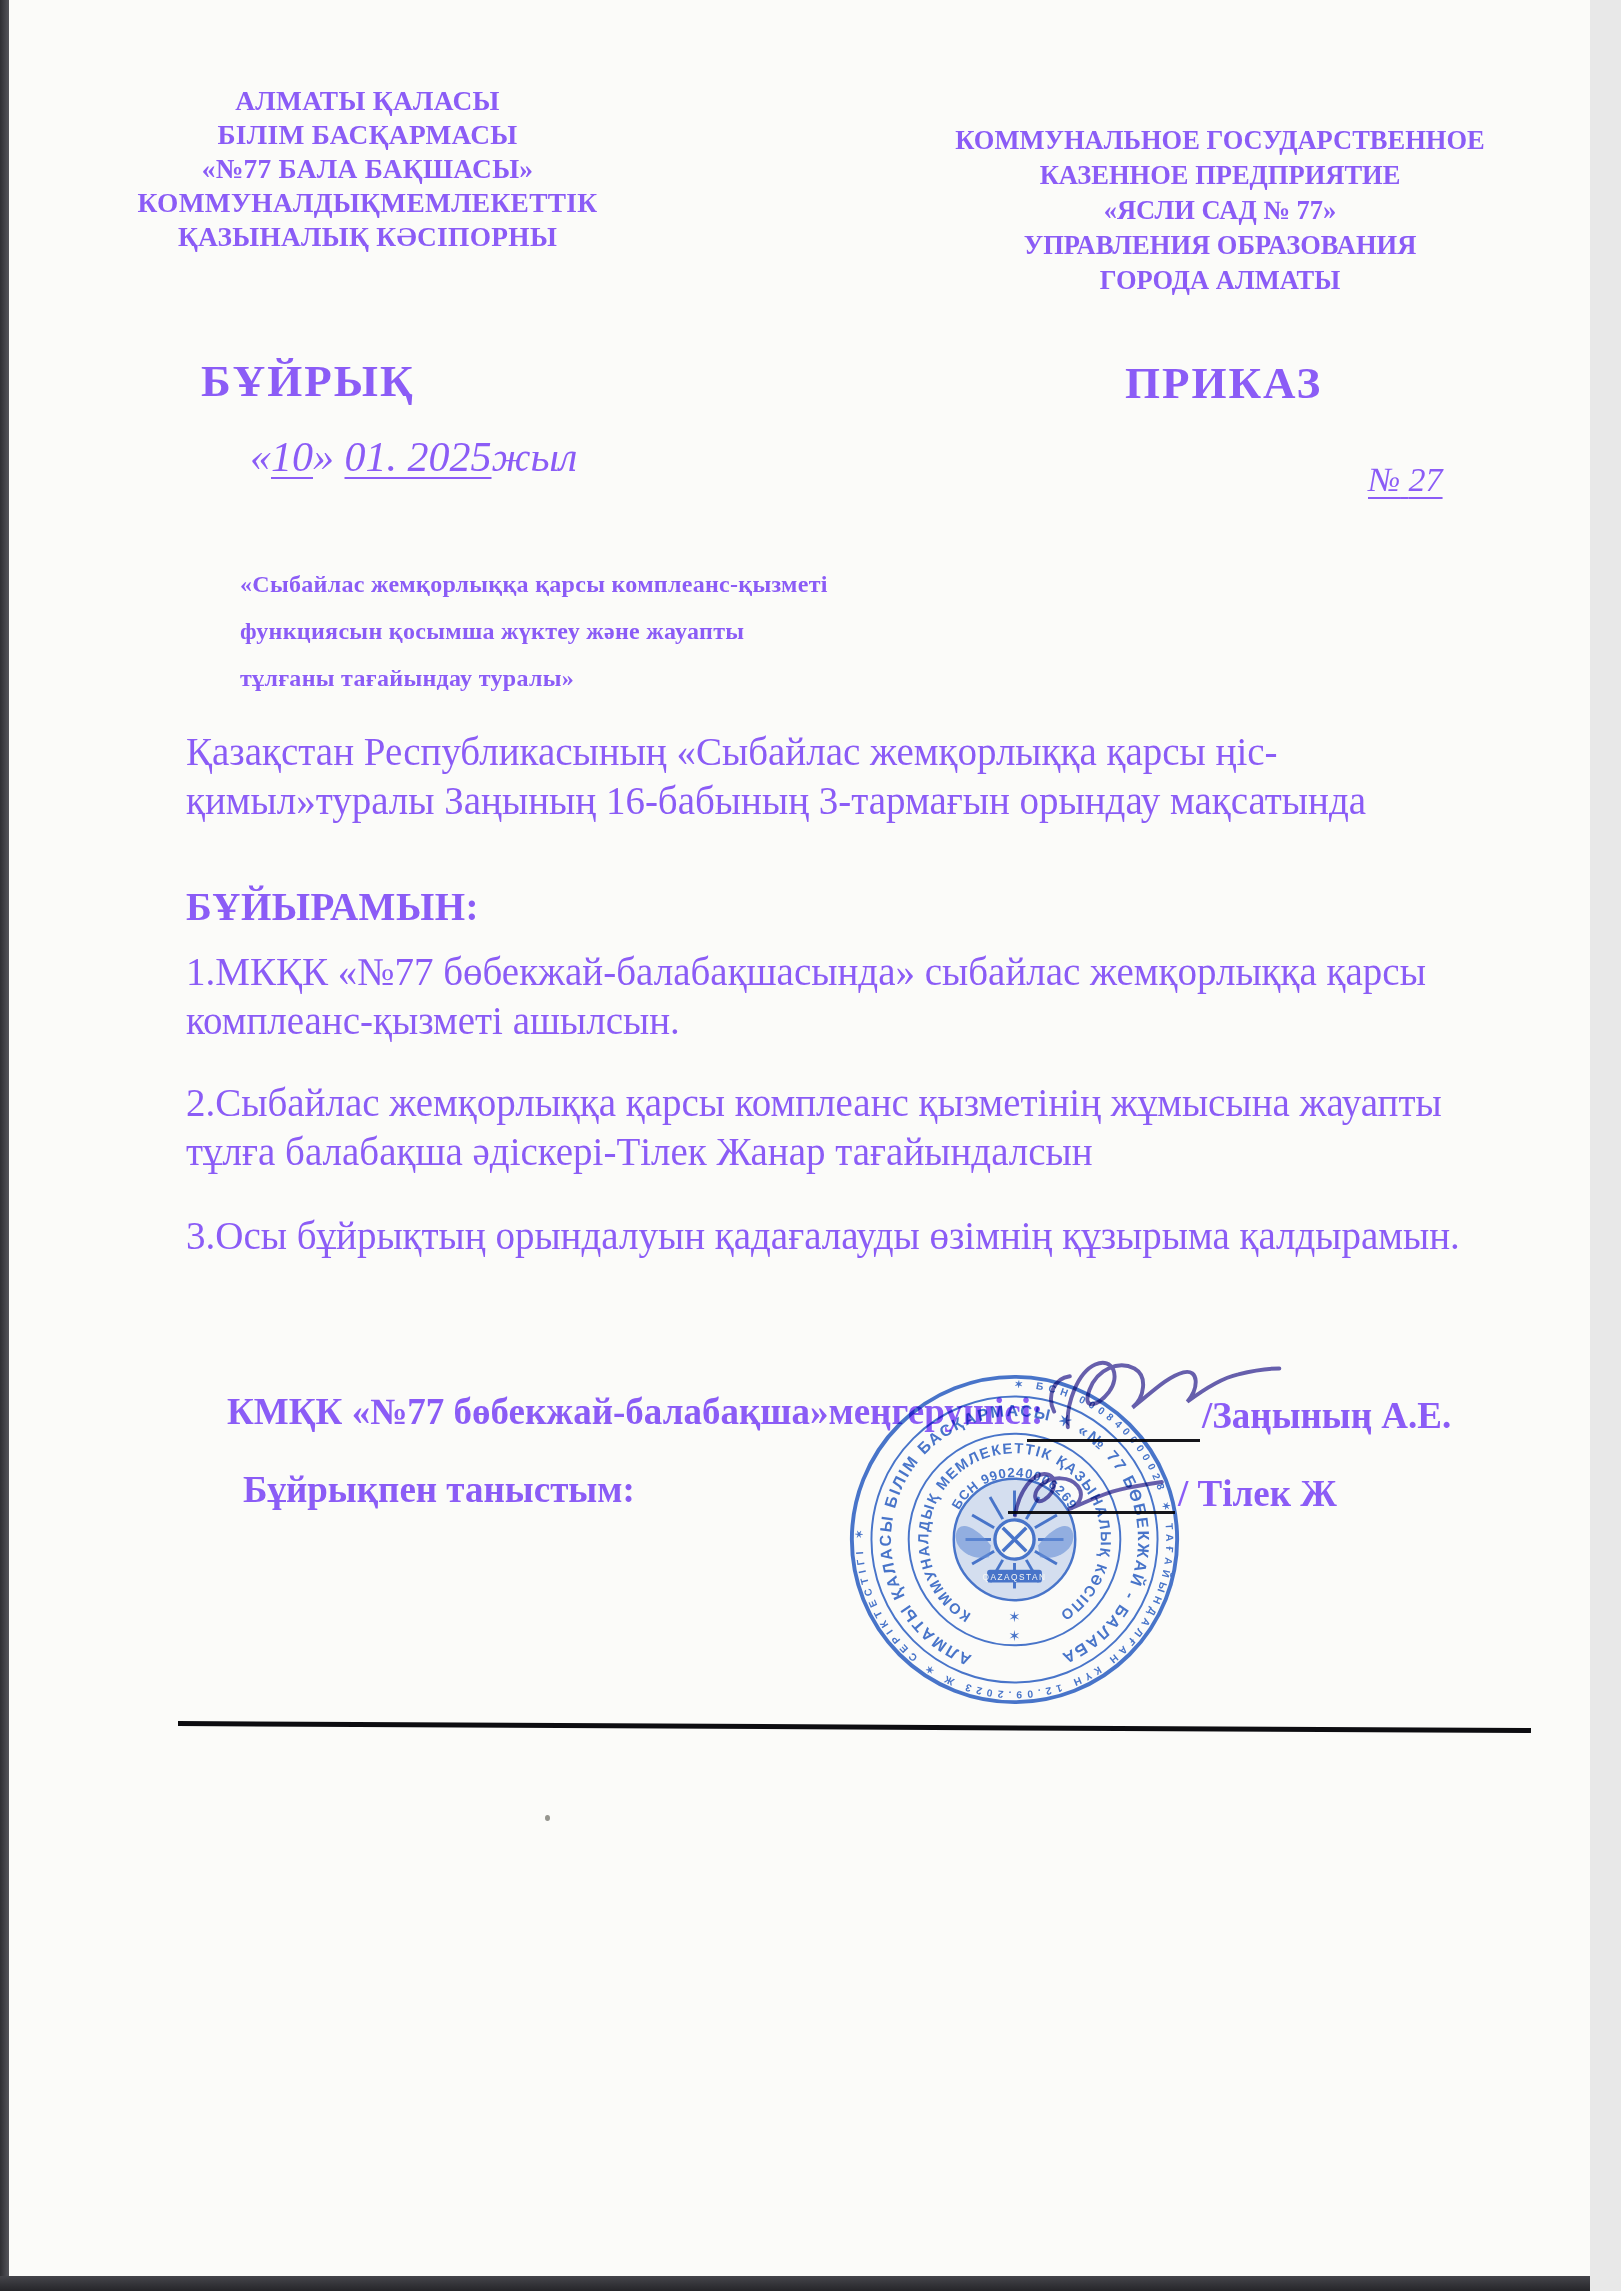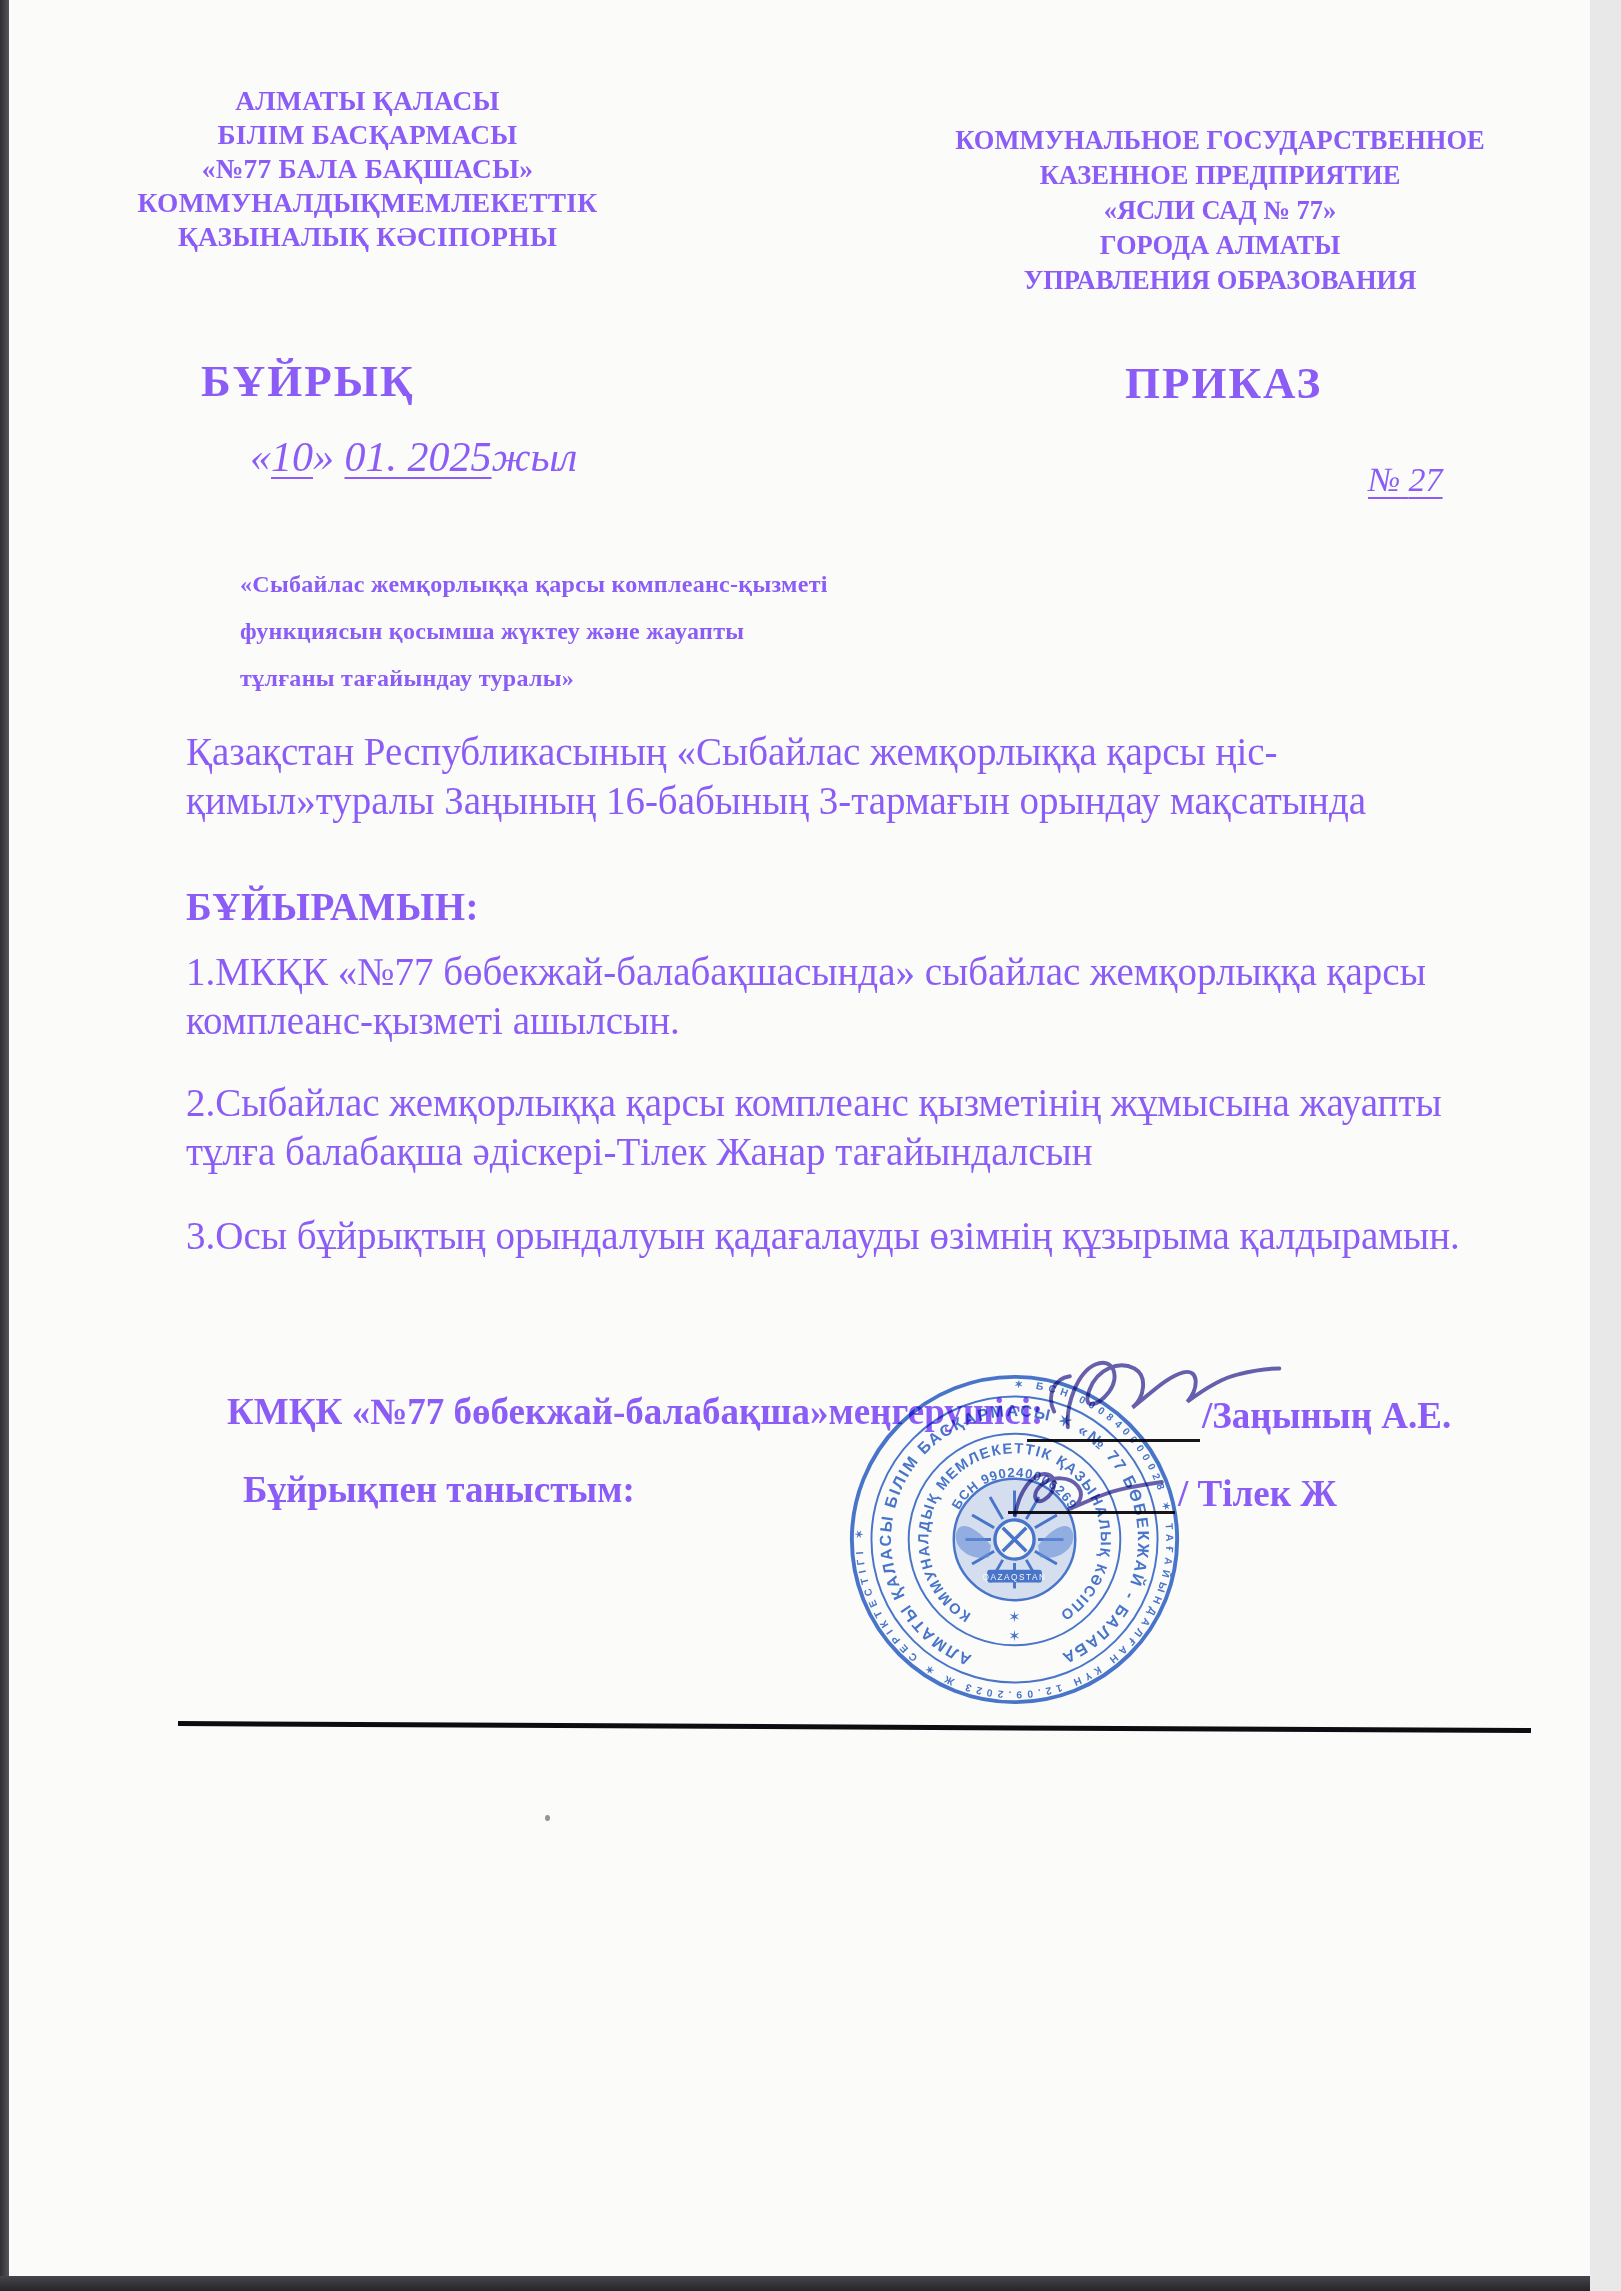--- a/index.html
+++ b/index.html
@@ -66,22 +66,22 @@
     <div>АЛМАТЫ ҚАЛАСЫ</div>
     <div>БІЛІМ БАСҚАРМАСЫ</div>
     <div>«№77 БАЛА БАҚШАСЫ»</div>
     <div>КОММУНАЛДЫҚМЕМЛЕКЕТТІК</div>
     <div>ҚАЗЫНАЛЫҚ КӘСІПОРНЫ</div>
   </div>
   <div class="hdr hdr-right">
     <div>КОММУНАЛЬНОЕ ГОСУДАРСТВЕННОЕ</div>
     <div>КАЗЕННОЕ ПРЕДПРИЯТИЕ</div>
     <div>«ЯСЛИ САД № 77»</div>
+    <div>УПРАВЛЕНИЯ ОБРАЗОВАНИЯ</div>
     <div>ГОРОДА АЛМАТЫ</div>
-    <div>УПРАВЛЕНИЯ ОБРАЗОВАНИЯ</div>
   </div>
 
   <div class="title title-kk">БҰЙРЫҚ</div>
   <div class="title title-ru">ПРИКАЗ</div>
 
   <div class="date-line"><span>«</span><span class="u">10</span><span>»</span>&nbsp;<span class="u">01. 2025</span><span>жыл</span></div>
   <div class="doc-number"><span class="u"><span>№</span>&nbsp;<span>27</span></span></div>
 
   <div class="subject">
     <div>«Сыбайлас жемқорлыққа қарсы комплеанс-қызметі</div>

